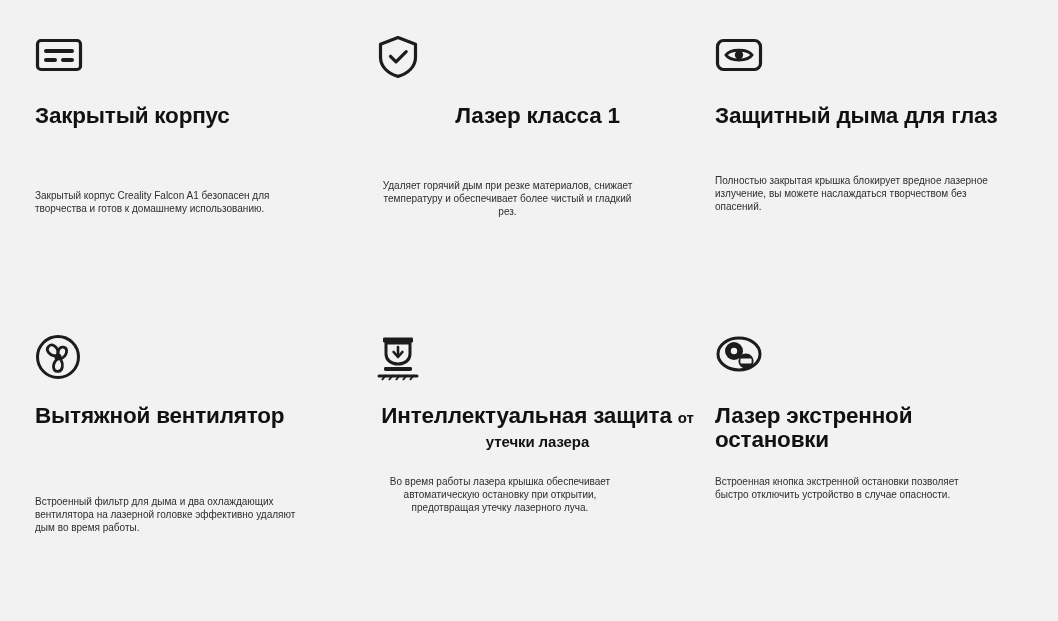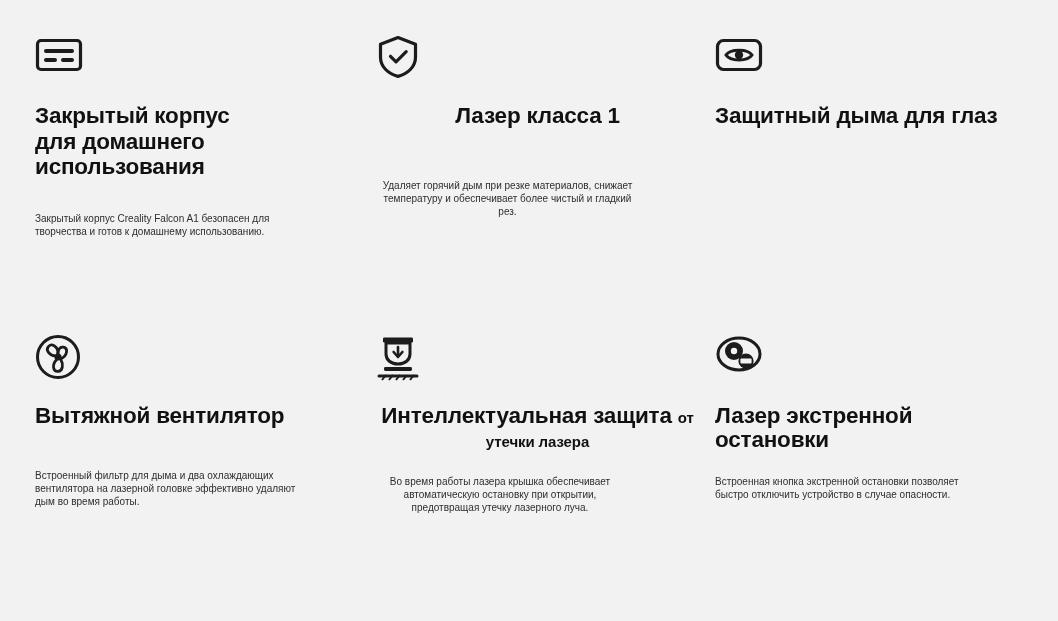--- a/index.html
+++ b/index.html
@@ -66,21 +66,21 @@
   .r1 .icon-wrap { margin-bottom: 14px; }
 
   .cell.c0.r0 .title { margin-bottom: 2px; }
   .cell.c0.r0 .desc  { margin-top: 34px; max-width: 270px; }
 
   .cell.c1.r0 .desc  { margin-top: 24px; max-width: 265px; }
 
   .cell.c2.r0 .title { max-width: 300px; }
   .cell.c2.r0 .desc  { margin-top: 19px; max-width: 288px; }
 
-  .cell.c0.r1 .desc  { margin-top: 14px; max-width: 280px; }
+  .cell.c0.r1 .desc  { margin-top: 40px; max-width: 280px; }
   .cell.c1.r1 .desc  { margin-top: 20px; max-width: 250px; }
   .cell.c2.r1 .title { max-width: 272px; }
   .cell.c2.r1 .desc  { margin-top: 20px; max-width: 255px; }
 
   .title-block { min-height: 52px; }
 </style>
 </head>
 <body>
 
 <div class="grid">
@@ -89,21 +89,20 @@
     <div class="icon-wrap">
       <svg width="48" height="42" viewBox="0 0 48 42" fill="none" xmlns="http://www.w3.org/2000/svg">
         <rect x="2.5" y="6.5" width="43" height="29" rx="3.5" stroke="#1c1c1c" stroke-width="3.2"></rect>
         <rect x="9" y="15" width="30" height="4" rx="2" fill="#1c1c1c"></rect>
         <rect x="9" y="24" width="13" height="4" rx="2" fill="#1c1c1c"></rect>
         <rect x="26" y="24" width="13" height="4" rx="2" fill="#1c1c1c"></rect>
       </svg>
     </div>
     <div class="title-block">
       <h2 class="title"><span>Закрытый корпус</span></h2>
-      <div class="title sub">для домашнего использования</div>
     </div>
     <p class="desc">Закрытый корпус Creality Falcon A1 безопасен для творчества и готов к домашнему использованию.</p>
   </div>
 
   <div class="cell c1 r0">
     <div class="icon-wrap">
       <svg width="46" height="46" viewBox="0 0 46 46" fill="none" xmlns="http://www.w3.org/2000/svg">
         <path d="M23 3.6 L40.5 10.2 V23.2 C40.5 32.6 33.2 39.6 23 42.4 C12.8 39.6 5.5 32.6 5.5 23.2 V10.2 Z" stroke="#1c1c1c" stroke-width="3.2" stroke-linejoin="round"></path>
         <path d="M15.5 22.3 L21 27.8 L31.2 17.6" stroke="#1c1c1c" stroke-width="3.2" stroke-linecap="round" stroke-linejoin="round"></path>
       </svg>
@@ -120,20 +119,21 @@
       <svg width="48" height="42" viewBox="0 0 48 42" fill="none" xmlns="http://www.w3.org/2000/svg">
         <rect x="2.5" y="6.5" width="43" height="29" rx="6" stroke="#1c1c1c" stroke-width="3.2"></rect>
         <path d="M11 21 C15 14.5 33 14.5 37 21 C33 27.5 15 27.5 11 21 Z" stroke="#1c1c1c" stroke-width="3"></path>
         <circle cx="24" cy="21" r="4.2" fill="#1c1c1c"></circle>
       </svg>
     </div>
     <div class="title-block">
       <h2 class="title"><span>Защитный дыма для глаз</span></h2>
       <div class="title sub"></div>
     </div>
+    <p class="desc">Полностью закрытая крышка блокирует вредное лазерное излучение, вы можете наслаждаться творчеством без опасений.</p>
   </div>
 
   <div class="cell c0 r1">
     <div class="icon-wrap">
       <svg width="46" height="46" viewBox="0 0 46 46" fill="none" xmlns="http://www.w3.org/2000/svg">
         <circle cx="23" cy="23" r="20.5" stroke="#1c1c1c" stroke-width="3"></circle>
         <circle cx="23" cy="23" r="3.6" fill="#1c1c1c"></circle>
         <path d="M23 19.4 C23 12.5 16.5 8.5 13.2 12.8 C10.4 16.5 14.8 21.4 20.2 21.8" stroke="#1c1c1c" stroke-width="2.8" stroke-linecap="round"></path>
         <path d="M26 24.8 C32.2 21.8 33.6 14.3 28.4 13.2 C23.9 12.2 21.8 18.4 23.3 23.4" stroke="#1c1c1c" stroke-width="2.8" stroke-linecap="round"></path>
         <path d="M21.6 25.8 C16.7 30.6 17.9 38 23.2 37.4 C27.8 36.9 28.6 30.3 26 26" stroke="#1c1c1c" stroke-width="2.8" stroke-linecap="round"></path>

